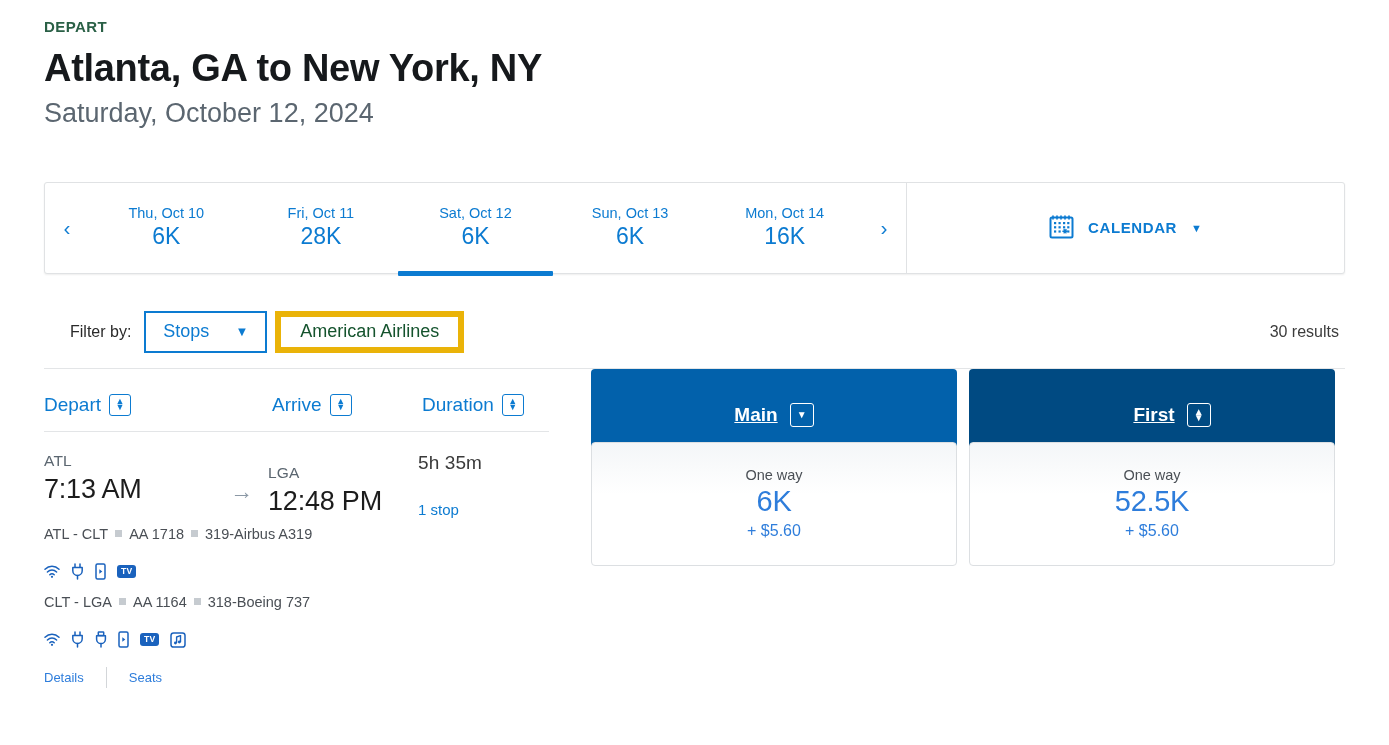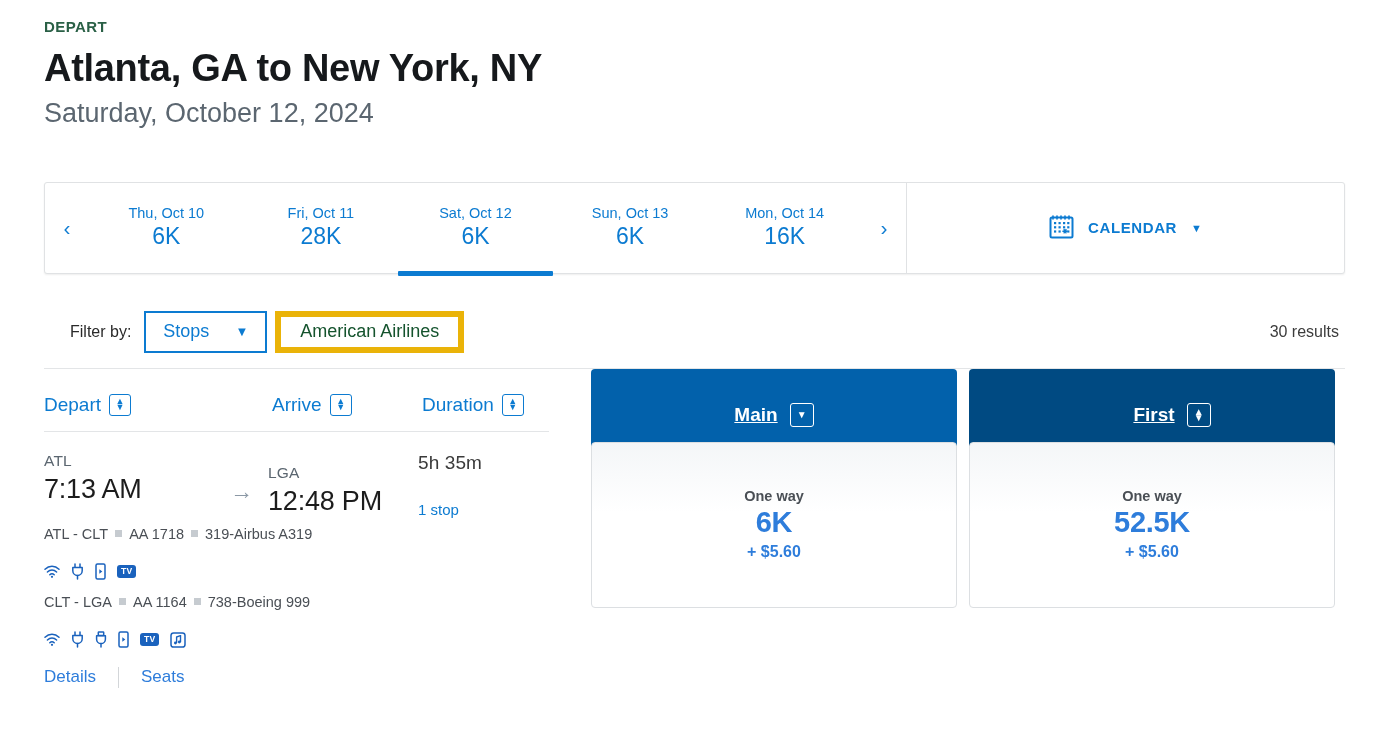--- a/index.html
+++ b/index.html
@@ -130,33 +130,32 @@
   .am { color: #1a62bd; display: flex; align-items: center; }
   .tvbadge {
     background: #1a62bd; color: #fff; font-size: 8.5px; font-weight: bold;
     border-radius: 3px; padding: 2px 4px; letter-spacing: .3px; line-height: 1;
   }
   .seg2 { margin-top: 12px; }
 
   
   .price-cards { position: absolute; left: 547px; top: 10px; display: flex; gap: 12px; }
   .price-card {
-    width: 366px; height: 166px; border: 1px solid #dcdfe2; border-radius: 4px;
+    width: 366px; height: 124px; border: 1px solid #dcdfe2; border-radius: 4px;
     background: linear-gradient(180deg, #f4f6f8 0%, #ffffff 42%);
     display: flex; flex-direction: column; align-items: center; justify-content: center;
     cursor: pointer;
-    font-weight: bold;
   }
   .pc-label { font-size: 14.5px; color: #4a4f55; }
   .pc-miles { font-size: 29px; color: #2e7ddb; margin-top: 2px; letter-spacing: -.3px; }
   .pc-fee { font-size: 16px; color: #2e7ddb; margin-top: 4px; }
 
   
   .row-footer { display: flex; align-items: center; gap: 0; margin-top: 17px; }
-  .flink { font-size: 17px; color: #2e7ddb; cursor: pointer; }
+  .flink { font-size: 13px; color: #2e7ddb; cursor: pointer; }
   .vbar { width: 1px; height: 21px; background: #d3d6d9; margin: 0 22px; }
 </style>
 </head>
 <body>
 
 <div class="page">
 
   <div class="depart-label">DEPART</div>
   <div class="route-title">Atlanta, GA to New York, NY</div>
   <div class="route-date">Saturday, October 12, 2024</div>
@@ -328,21 +327,21 @@
             <span class="tvbadge">TV</span>
           </div>
         </div>
 
         <div class="segment seg2">
           <div class="seg-text">
             <span>CLT - LGA</span>
             <span class="sqsep"></span>
             <span>AA 1164</span>
             <span class="sqsep"></span>
-            <span>738-Boeing 999</span>
+            <span>318-Boeing 737</span>
           </div>
           <div class="amenities">
             <span class="am">
               <svg width="16" height="13" viewBox="0 0 16 13" fill="none">
                 <path d="M1 4.2C3 2.3 5.4 1.3 8 1.3s5 1 7 2.9" stroke="#1a62bd" stroke-width="1.5" stroke-linecap="round"></path>
                 <path d="M3.4 7C4.7 5.8 6.3 5.1 8 5.1s3.3.7 4.6 1.9" stroke="#1a62bd" stroke-width="1.5" stroke-linecap="round"></path>
                 <path d="M5.8 9.7c.6-.6 1.4-1 2.2-1s1.6.4 2.2 1" stroke="#1a62bd" stroke-width="1.5" stroke-linecap="round"></path>
                 <circle cx="8" cy="11.8" r="1.1" fill="#1a62bd"></circle>
               </svg>
             </span>

